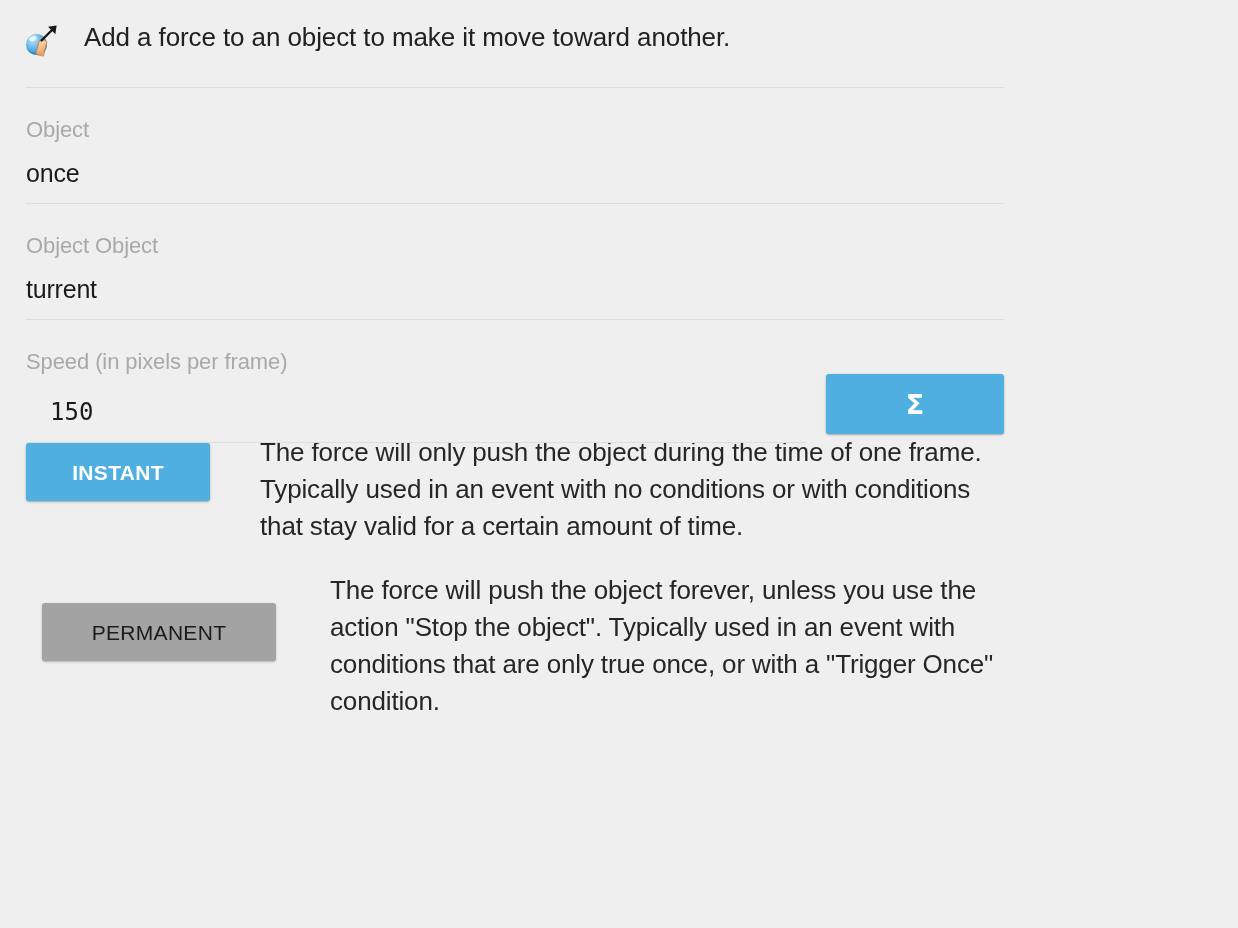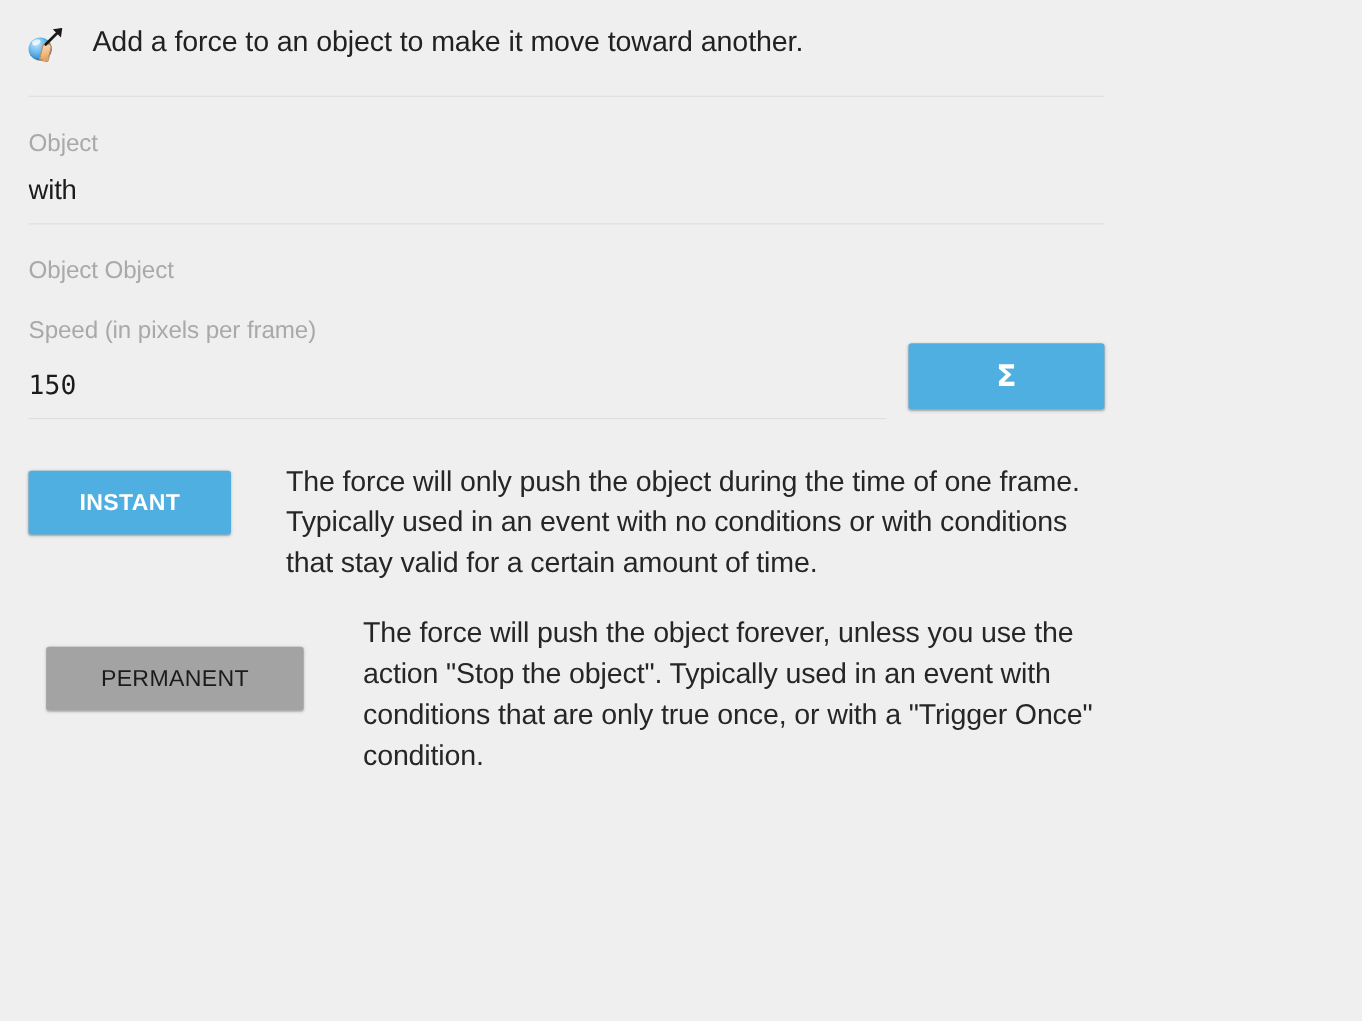--- a/index.html
+++ b/index.html
@@ -81,20 +81,21 @@
     line-height: 34px;
     padding-top: 14px;
     letter-spacing: -0.2px;
     white-space: nowrap;
     overflow: hidden;
   }
   .field-value.mono {
     font-family: "DejaVu Sans Mono", "Liberation Mono", monospace;
     font-size: 24px;
     letter-spacing: 0px;
+    margin-left: 24px;
   }
   .field-underline {
     height: 1px;
     background: #dedede;
     margin-top: 13px;
   }
 
   
   .sigma-slot {
     flex: 0 0 auto;
@@ -116,21 +117,20 @@
     display: flex;
     align-items: center;
     justify-content: center;
     line-height: 1;
     padding: 0;
   }
 
   
   .options {
     padding: 0 26px 0 26px;
-    margin-top: 47px;
   }
   .option-row {
     display: flex;
     align-items: flex-start;
   }
   .option-row + .option-row {
     margin-top: 58px;
   }
   .option-btn-cell {
     flex: 0 0 auto;
@@ -240,28 +240,34 @@
   </div>
 
   <div class="divider"></div>
 
   <div class="fields">
 
     <div class="field">
       <div class="field-label">Object</div>
       <div class="field-value-row">
         <div class="field-underline-wrap">
-          <div class="field-value">with</div>
+          <div class="field-value">once</div>
           <div class="field-underline"></div>
         </div>
       </div>
     </div>
 
     <div class="field">
       <div class="field-label">Object Object</div>
+      <div class="field-value-row">
+        <div class="field-underline-wrap">
+          <div class="field-value">turrent</div>
+          <div class="field-underline"></div>
+        </div>
+      </div>
     </div>
 
     <div class="field">
       <div class="field-label">Speed (in pixels per frame)</div>
       <div class="field-value-row">
         <div class="field-underline-wrap">
           <div class="field-value mono">150</div>
           <div class="field-underline"></div>
         </div>
         <div class="sigma-slot">

